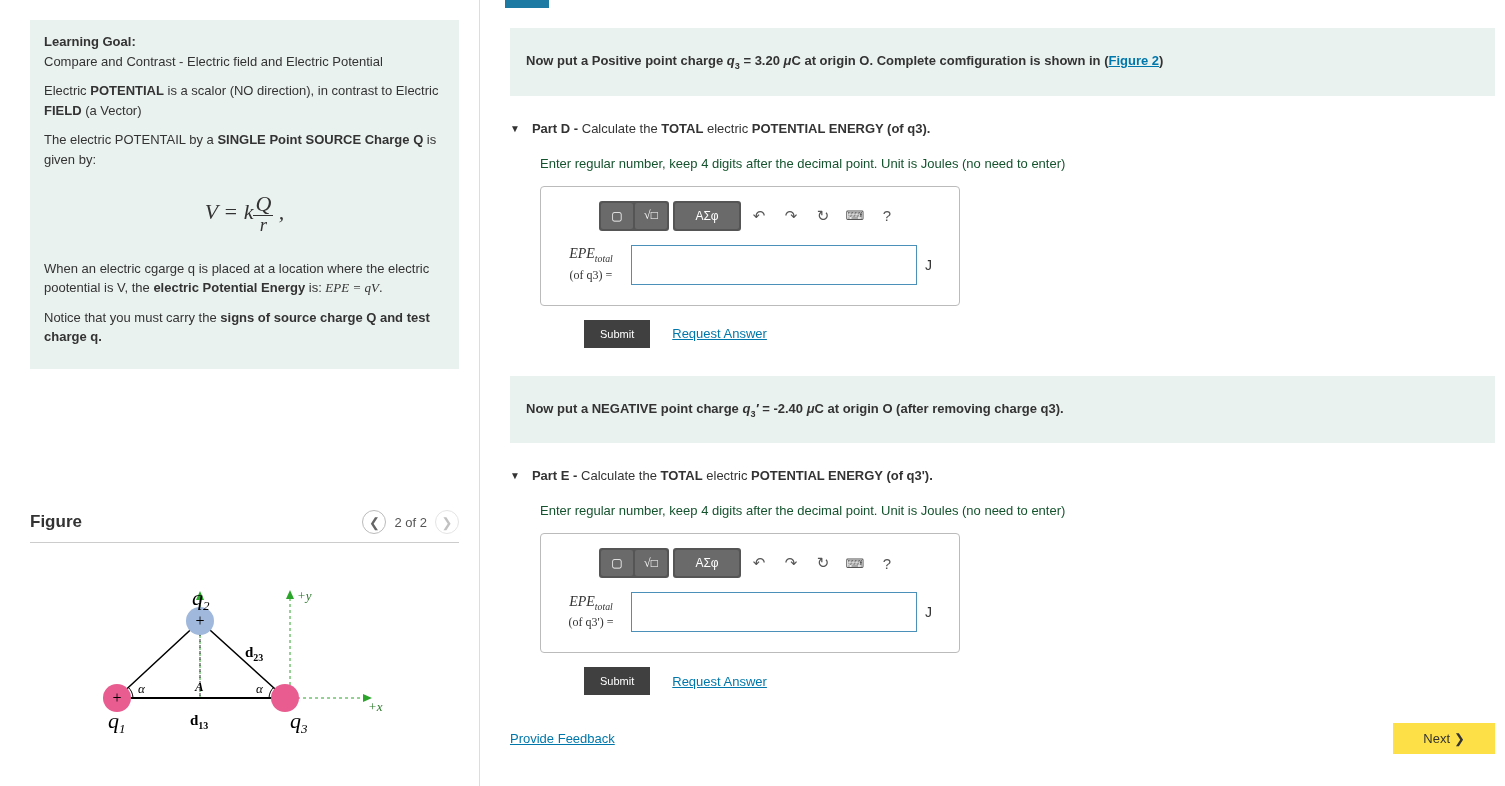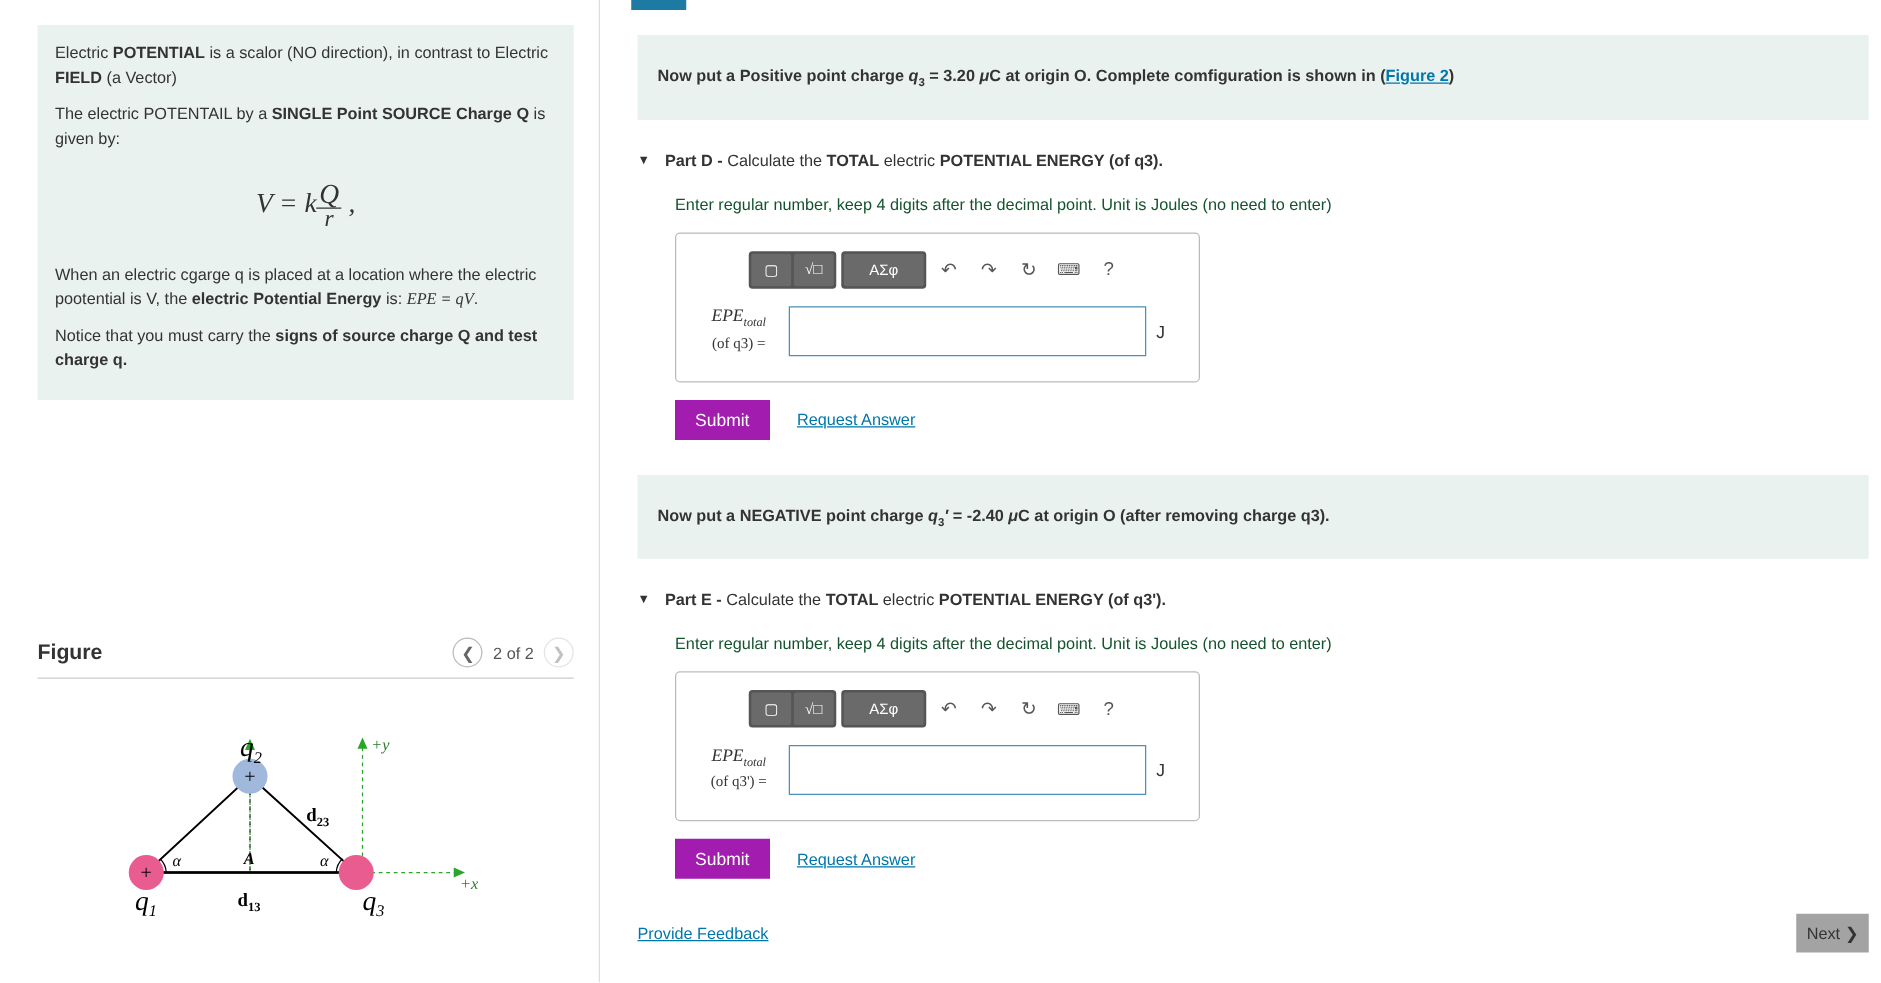--- a/index.html
+++ b/index.html
@@ -34,35 +34,39 @@
 .tb-group { display: flex; gap: 2px; background: #555; border-radius: 3px; padding: 2px; }
 .tb-btn { width: 32px; height: 26px; border-radius: 2px; display: flex; align-items: center; justify-content: center; background: #6a6a6a; color: #fff; font-size: 12px; cursor: pointer; }
 .tb-btn-wide { width: 64px; }
 .tb-icon { width: 28px; height: 26px; display: flex; align-items: center; justify-content: center; color: #555; cursor: pointer; font-size: 15px; }
 .input-row { display: flex; align-items: center; gap: 8px; }
 .label-math { font-family: 'Times New Roman', serif; font-style: italic; font-size: 14px; text-align: center; width: 64px; line-height: 1.3; }
 .answer-input { flex: 1; height: 40px; border: 1px solid #4a90b8; padding: 4px 8px; font-size: 14px; outline: none; }
 .unit { font-size: 14px; width: 16px; }
 
 .actions { display: flex; align-items: center; gap: 22px; margin-bottom: 28px; }
-.submit-btn { background: #a21caf; color: #fff; border: none; padding: 8px 16px; font-size: 14px; cursor: pointer; }
+.submit-btn { background: #404040; color: #fff; border: none; padding: 8px 16px; font-size: 11px; cursor: pointer; margin-left: 44px; }
 .link { color: #0077aa; text-decoration: underline; cursor: pointer; font-size: 13px; }
 
 .footer { display: flex; justify-content: space-between; align-items: center; margin-top: 20px; }
-.next-btn { background: #a3a3a3; padding: 8px 8px; font-size: 13px; cursor: pointer; border: none; color: #333; display: flex; align-items: center; gap: 4px; }
+.next-btn { background: #fde047; padding: 8px 30px; font-size: 13px; cursor: pointer; border: none; color: #333; display: flex; align-items: center; gap: 4px; }
 
 .sub { font-size: 0.7em; vertical-align: sub; }
 svg text { font-family: 'Times New Roman', serif; }
 </style>
 </head>
 <body>
 
 <div class="container">
   <div class="left-panel">
     <div class="lg-box">
+      <p>
+        <strong>Learning Goal:</strong><br>
+        <span>Compare and Contrast - Electric field and Electric Potential</span>
+      </p>
       <p>
         <span>Electric </span><strong>POTENTIAL</strong><span> is a scalor (NO direction), in contrast to Electric </span><strong>FIELD</strong><span> (a Vector)</span>
       </p>
       <p>
         <span>The electric POTENTAIL by a </span><strong>SINGLE Point SOURCE Charge Q</strong><span> is given by:</span>
       </p>
       <div class="formula">
         <i>V</i> = <i>k</i><span style="display:inline-block;vertical-align:middle;text-align:center;line-height:1;"><span style="display:block;border-bottom:1px solid #333;padding:0 2px;"><i>Q</i></span><span style="display:block;font-size:0.85em;"><i>r</i></span></span> ,
       </div>
       <p>

